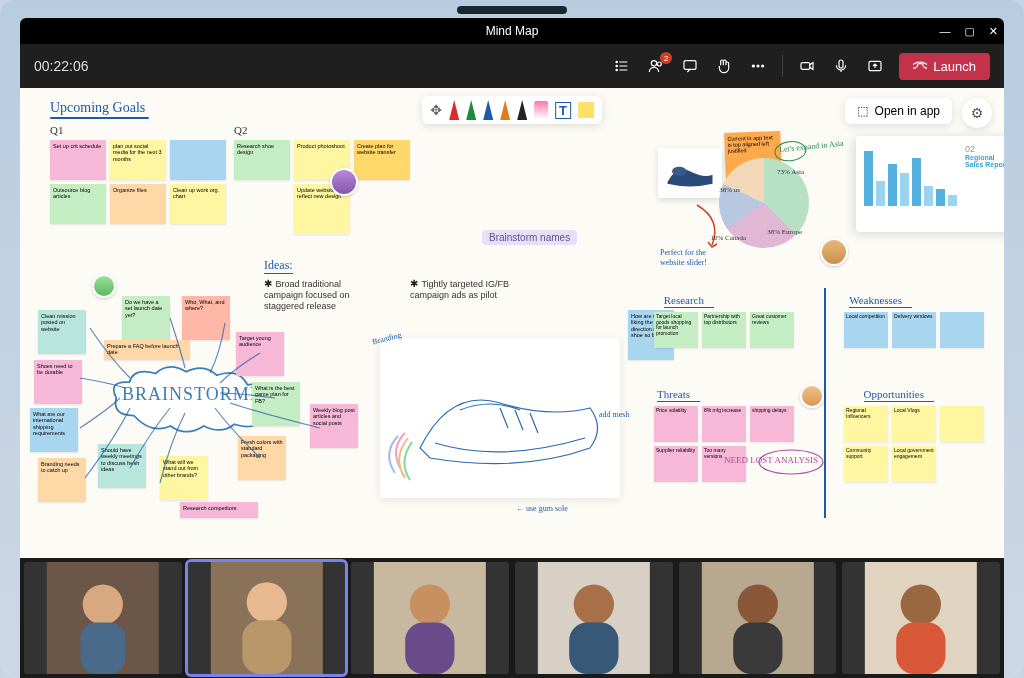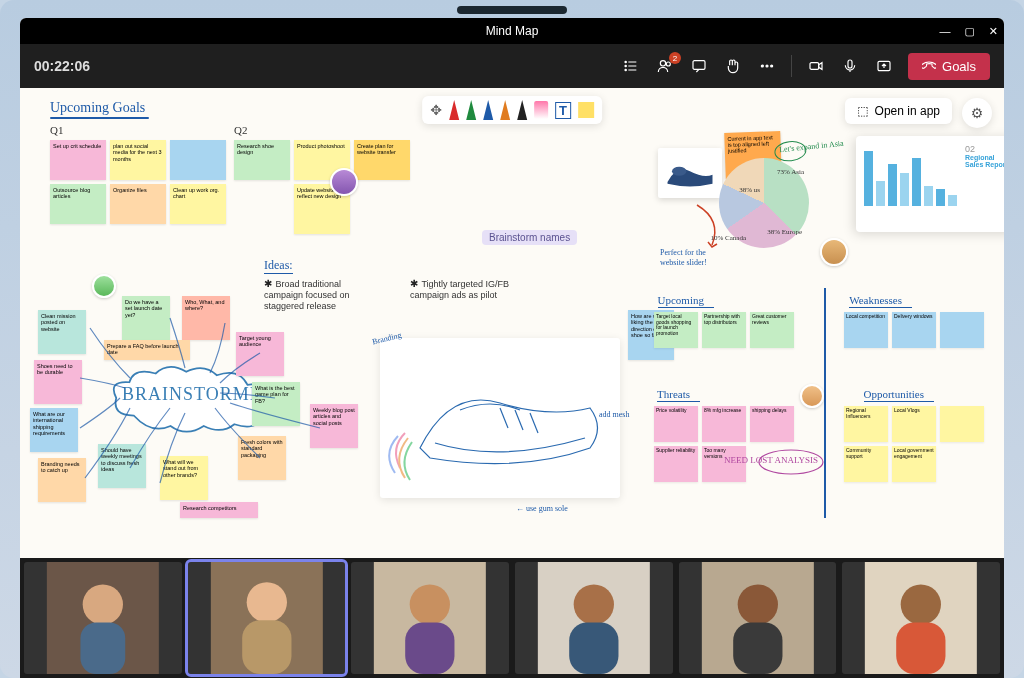--- a/index.html
+++ b/index.html
@@ -4,21 +4,21 @@
 <style>
 * { box-sizing: border-box; margin: 0; padding: 0; }
 body { font-family: 'Segoe UI', Arial, sans-serif; background: #c5d5e5; overflow: hidden; }
 .device-frame { width: 1024px; height: 678px; padding: 18px 20px 0 20px; background: linear-gradient(180deg,#b8cce0,#cdd8e6); border-radius: 14px; position: relative; }
 .notch { position: absolute; top: 6px; left: 50%; transform: translateX(-50%); width: 110px; height: 8px; background: #1b2730; border-radius: 6px; }
 .app { width: 100%; height: 100%; background: #fff; border-radius: 6px 6px 0 0; overflow: hidden; display: flex; flex-direction: column; }
 .titlebar { background: #000; color: #fff; height: 26px; display: flex; align-items: center; justify-content: center; position: relative; font-size: 12px; }
 .win-controls { position: absolute; right: 6px; top: 0; display: flex; gap: 14px; align-items: center; height: 100%; color: #fff; font-size: 11px; }
 .win-controls span { cursor: pointer; }
 .toolbar { background: #1f1f1f; height: 44px; display: flex; align-items: center; padding: 0 14px; gap: 14px; color: #fff; }
-.timer { font-size: 14px; color: #ddd; flex: 1; font-weight: bold; }
+.timer { font-size: 14px; color: #ddd; flex: 1; }
 .tool-icon { width: 20px; height: 20px; display: flex; align-items: center; justify-content: center; cursor: pointer; position: relative; color:#fff; }
 .badge { position: absolute; top: -4px; right: -6px; background: #cc4125; color: #fff; font-size: 8px; border-radius: 50%; width: 12px; height: 12px; display: flex; align-items: center; justify-content: center; }
 .divider { width: 1px; height: 22px; background: #444; }
 .leave-btn { background: #c4314b; color: #fff; border-radius: 4px; padding: 6px 14px; display: flex; align-items: center; gap: 6px; font-size: 13px; cursor: pointer; }
 .whiteboard { flex: 1; background: #fdfbf6; position: relative; overflow: hidden; }
 .wb-toolbar { position: absolute; top: 8px; left: 50%; transform: translateX(-50%); background: #fff; border-radius: 6px; box-shadow: 0 2px 8px rgba(0,0,0,.12); padding: 4px 8px; display: flex; gap: 7px; align-items: center; }
 .open-app { position: absolute; top: 10px; right: 52px; background: #fff; border-radius: 6px; box-shadow: 0 2px 8px rgba(0,0,0,.12); padding: 6px 12px; font-size: 12px; display: flex; align-items: center; gap: 6px; cursor: pointer; }
 .gear-btn { position: absolute; top: 10px; right: 12px; background: #fff; border-radius: 50%; width: 30px; height: 30px; box-shadow: 0 2px 8px rgba(0,0,0,.12); display: flex; align-items: center; justify-content: center; cursor: pointer; }
 .handwriting { font-family: 'Comic Sans MS', cursive; }
 .section-title { position: absolute; font-size: 14px; color: #1e5aa8; }
@@ -128,21 +128,21 @@
       <div class="tool-icon">
           <svg class="icn" viewBox="0 0 24 24">
             <rect x="3" y="5" width="18" height="14" rx="2"></rect>
             <path d="M12 15V9m-3 3l3-3 3 3"></path>
           </svg>
         </div>
       <div class="leave-btn">
         <svg class="icn" viewBox="0 0 24 24" style="width:14px;height:14px;" fill="#fff">
             <path d="M21 15.46l-5.27-.61a1 1 0 00-.93.27l-2.2 2.2a15 15 0 01-6.59-6.59l2.2-2.2a1 1 0 00.27-.93L7.87 2.33A1 1 0 006.88 1.5H3.03A1.5 1.5 0 001.5 3.03 19.5 19.5 0 0020.97 22.5a1.5 1.5 0 001.53-1.53v-3.85a1 1 0 00-.83-.99z" transform="rotate(135 12 12)"></path>
           </svg>
-        <span>Goals</span>
+        <span>Launch</span>
       </div>
     </div>
 
     <div class="whiteboard">
 
       <div class="wb-toolbar">
         <span style="font-size:14px;color:#666;">✥</span>
         <div style="width:0;height:0;border-left:5px solid transparent;border-right:5px solid transparent;border-bottom:20px solid #d92b2b;"></div>
         <div style="width:0;height:0;border-left:5px solid transparent;border-right:5px solid transparent;border-bottom:20px solid #1f8a3e;"></div>
         <div style="width:0;height:0;border-left:5px solid transparent;border-right:5px solid transparent;border-bottom:20px solid #1e5aa8;"></div>
@@ -190,21 +190,21 @@
       <div class="hand-note handwriting" style="left:640px;top:160px;text-align:left;width:70px;">Perfect for the website slider!</div>
       <svg class="red-arrow">
           <path d="M5 5 Q30 20 20 45" stroke="#cc4125" stroke-width="1.5" fill="none"></path>
           <path d="M16 42 l4 5 l5 -3" stroke="#cc4125" stroke-width="1.5" fill="none"></path>
         </svg>
 
       <div class="orange-sticky">Current in app text is top aligned left justified</div>
       <div class="green-callout handwriting">Let's expand in Asia</div>
 
       <div class="pie"></div>
-      <div class="pie-label" style="right:244px;top:98px;">38% us</div>
+      <div class="pie-label" style="right:264px;top:98px;">38% us</div>
       <div class="pie-label" style="right:200px;top:80px;">73% Asia</div>
       <div class="pie-label" style="right:202px;top:140px;">38% Europe</div>
       <div class="pie-label" style="right:258px;top:146px;">10% Canada</div>
       <div class="avatar" style="right:156px;top:150px;background:linear-gradient(#e8b878,#c89050);"></div>
 
       <div class="chart-card">
         <div class="bars">
           <div class="bar" style="height:88%;"></div>
           <div class="bar" style="height:40%;background:#8accec;"></div>
           <div class="bar" style="height:68%;"></div>
@@ -279,21 +279,21 @@
               <path d="M30 142 Q18 124 32 104" stroke="#6c8"></path>
           </g>
         </svg>
       </div>
       <div class="hand-note handwriting" style="left:352px;top:246px;transform:rotate(-14deg);">Branding</div>
       <div class="hand-note handwriting" style="left:579px;top:322px;">add mesh</div>
       <div class="hand-note handwriting" style="left:496px;top:416px;">← <span>use gum sole</span></div>
       <div class="sticky" style="left:608px;top:222px;background:#a8d5f0;width:46px;height:50px;">How are we liking the direction of this shoe so far?</div>
 
       <div class="quad-lines"></div>
-      <div class="swot-title handwriting" style="right:300px;top:206px;">Upcoming</div>
+      <div class="swot-title handwriting" style="right:300px;top:206px;">Research</div>
       <div class="swot-title handwriting" style="right:102px;top:206px;">Weaknesses</div>
       <div class="swot-title handwriting" style="right:314px;top:300px;">Threats</div>
       <div class="swot-title handwriting" style="right:80px;top:300px;">Opportunities</div>
 
       <div class="mini-sticky" style="right:306px;top:224px;background:#c4edc4;">Target local goods shopping for launch promotion</div>
       <div class="mini-sticky" style="right:258px;top:224px;background:#c4edc4;">Partnership with top distributors</div>
       <div class="mini-sticky" style="right:210px;top:224px;background:#c4edc4;">Great customer reviews</div>
 
       <div class="mini-sticky" style="right:116px;top:224px;background:#a8d5f0;">Local competition</div>
       <div class="mini-sticky" style="right:68px; top:224px;background:#a8d5f0;">Delivery windows</div>

